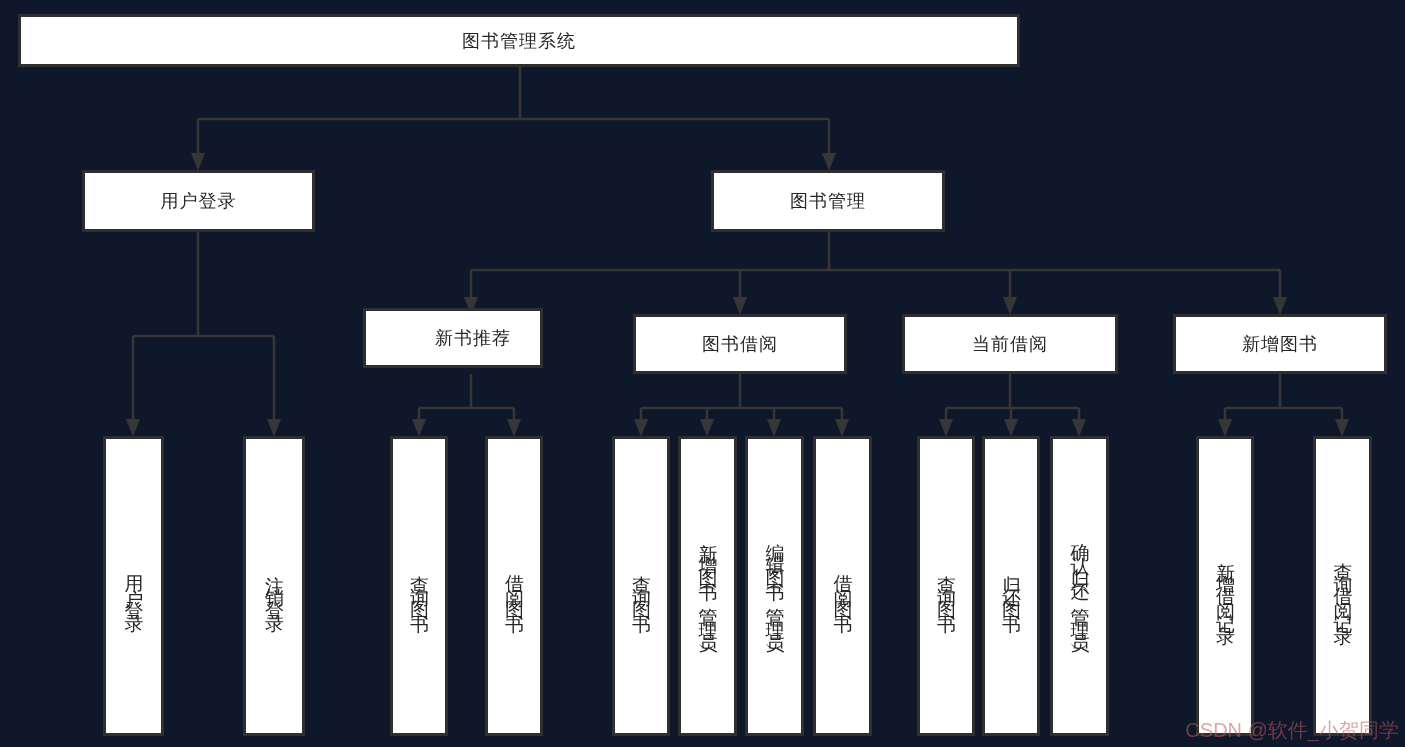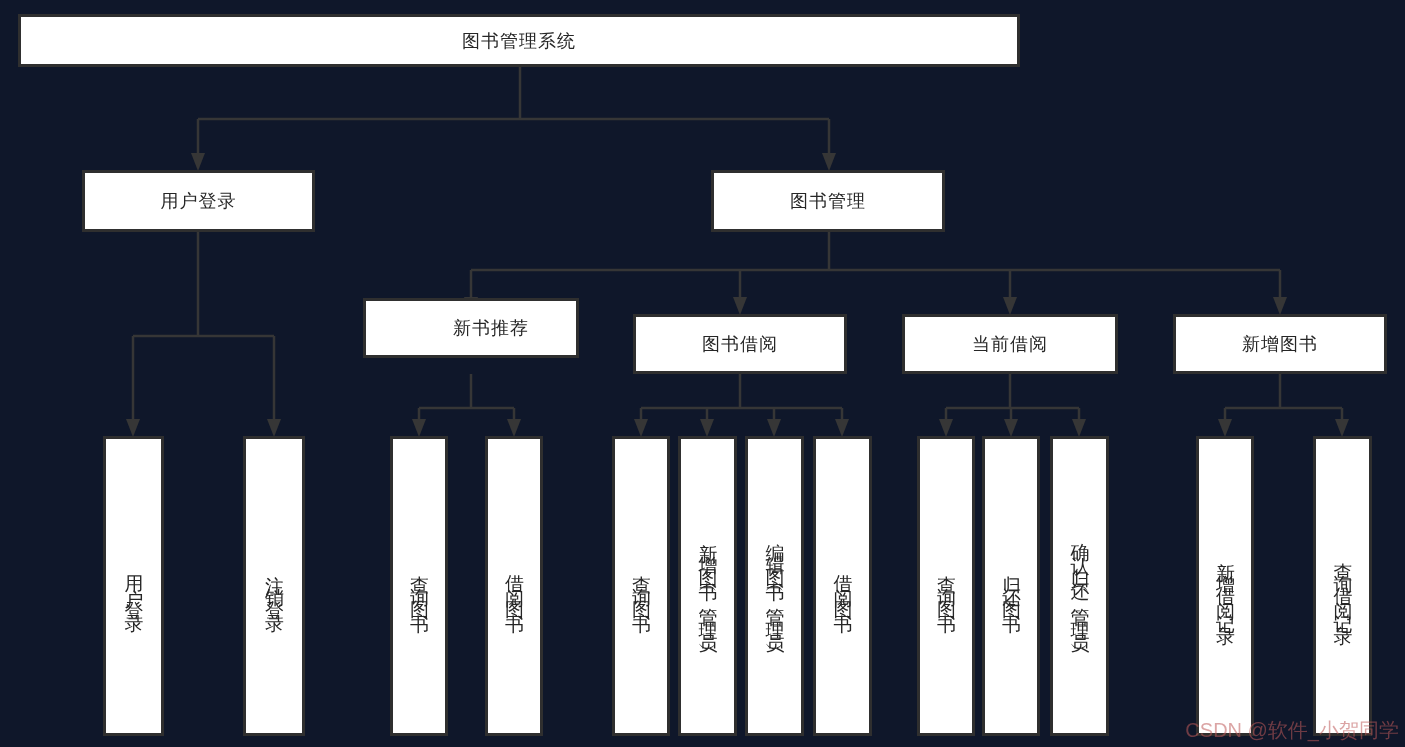--- a/index.html
+++ b/index.html
@@ -32,21 +32,21 @@
     text-orientation:mixed;
     font-size:19px; color:#262626;
     letter-spacing:13px;
     line-height:1.1;
     white-space:nowrap;
   }
   
   #n-root            { left:18px;   top:14px;  width:1002px; height:53px; }
   #n-user-login      { left:82px;   top:170px; width:233px;  height:62px; }
   #n-book-mgmt       { left:711px;  top:170px; width:234px;  height:62px; }
-  #n-new-book-rec    { left:363px;  top:298px; width:216px;  height:60px;padding-left:40px; }
+  #n-new-book-rec    { left:363px;  top:308px; width:180px;  height:60px;padding-left:40px; }
   #n-book-borrow     { left:633px;  top:314px; width:214px;  height:60px; }
   #n-current-borrow  { left:902px;  top:314px; width:216px;  height:60px; }
   #n-borrow-records  { left:1173px; top:314px; width:214px;  height:60px; }
   .leaf { top:436px; height:300px; }
   #l-user-login      { left:103px;  width:61px; }
   #l-logout          { left:243px;  width:62px; }
   #l-query-book-1    { left:390px;  width:58px; }
   #l-borrow-book-1   { left:485px;  width:58px; }
   #l-query-book-2    { left:612px;  width:58px; }
   #l-add-book        { left:678px;  width:59px; }

